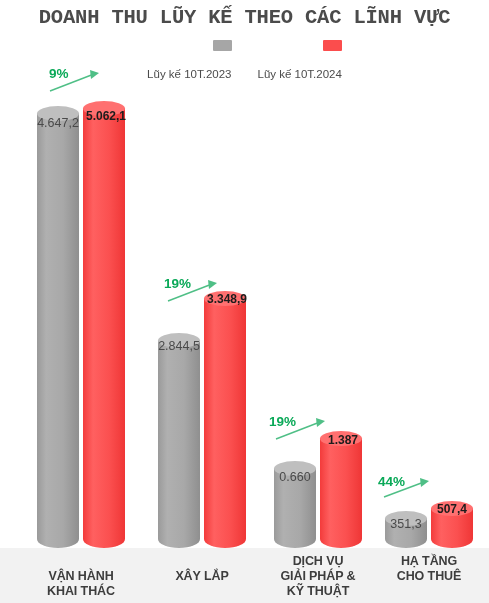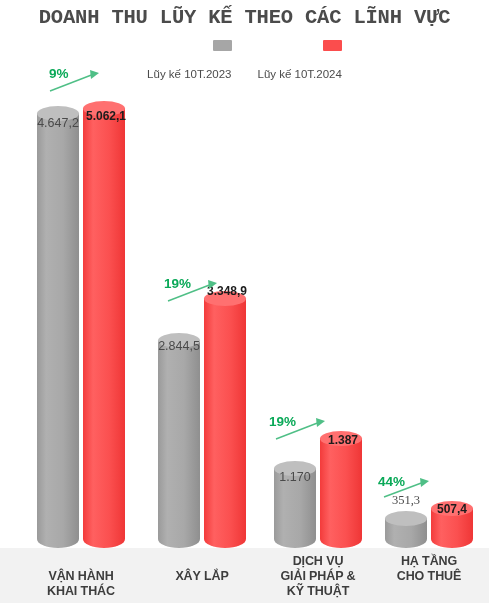--- a/index.html
+++ b/index.html
@@ -211,60 +211,60 @@
 
     <div class="bar gray" style="left:158px; width:42px; height:208px;">
       <div class="body" style="height:208px;"></div>
       <div class="cap" style="top:-7px;"></div>
     </div>
     <div class="bar red" style="left:204px; width:42px; height:250px;">
       <div class="body" style="height:250px;"></div>
       <div class="cap" style="top:-7px;"></div>
     </div>
     <div class="value-label prev" style="left:142px; top:317px; width:74px;">2.844,5</div>
-    <div class="value-label curr" style="left:190px; top:262px; width:74px;">3.348,9</div>
+    <div class="value-label curr" style="left:190px; top:270px; width:74px;">3.348,9</div>
     <div class="growth" style="left:164px; top:276px;">19%</div>
     <svg class="growth-arrow" style="left:164px; top:278px;" width="60" height="26" viewBox="0 0 60 26">
       <line x1="4" y1="23" x2="48" y2="6" stroke="#4fbf86" stroke-width="1.4"></line>
       <polygon points="44,2 53,5 45,11" fill="#4fbf86"></polygon>
     </svg>
     <div class="cat-label" style="left:133px; width:138px; bottom:19px;">
       <span>XÂY LẮP</span>
     </div>
 
     <div class="bar gray" style="left:274px; width:42px; height:80px;">
       <div class="body" style="height:80px;"></div>
       <div class="cap" style="top:-7px;"></div>
     </div>
     <div class="bar red" style="left:320px; width:42px; height:110px;">
       <div class="body" style="height:110px;"></div>
       <div class="cap" style="top:-7px;"></div>
     </div>
-    <div class="value-label prev" style="left:258px; top:448px; width:74px;">1.170</div>
+    <div class="value-label prev" style="left:258px; top:448px; width:74px;">0.660</div>
     <div class="value-label curr" style="left:306px; top:411px; width:74px;">1.387</div>
     <div class="growth" style="left:269px; top:414px;">19%</div>
     <svg class="growth-arrow" style="left:272px; top:416px;" width="60" height="26" viewBox="0 0 60 26">
       <line x1="4" y1="23" x2="48" y2="6" stroke="#4fbf86" stroke-width="1.4"></line>
       <polygon points="44,2 53,5 45,11" fill="#4fbf86"></polygon>
     </svg>
     <div class="cat-label" style="left:249px; width:138px;">
       <span>DỊCH VỤ</span>
       <span>GIẢI PHÁP &amp;</span>
       <span>KỸ THUẬT</span>
     </div>
 
     <div class="bar gray" style="left:385px; width:42px; height:30px;">
       <div class="body" style="height:30px;"></div>
       <div class="cap" style="top:-7px;"></div>
     </div>
     <div class="bar red" style="left:431px; width:42px; height:40px;">
       <div class="body" style="height:40px;"></div>
       <div class="cap" style="top:-7px;"></div>
     </div>
-    <div class="value-label prev" style="left:372px; top:471px; width:68px;font-family:Liberation Serif, serif;">351,3</div>
+    <div class="value-label prev" style="left:372px; top:495px; width:68px;">351,3</div>
     <div class="value-label curr" style="left:418px; top:480px; width:68px;">507,4</div>
     <div class="growth" style="left:378px; top:474px;">44%</div>
     <svg class="growth-arrow" style="left:380px; top:476px;" width="56" height="24" viewBox="0 0 56 24">
       <line x1="4" y1="21" x2="44" y2="6" stroke="#4fbf86" stroke-width="1.4"></line>
       <polygon points="40,2 49,5 41,11" fill="#4fbf86"></polygon>
     </svg>
     <div class="cat-label" style="left:360px; width:138px; bottom:19px;">
       <span>HẠ TẦNG</span>
       <span>CHO THUÊ</span>
     </div>

